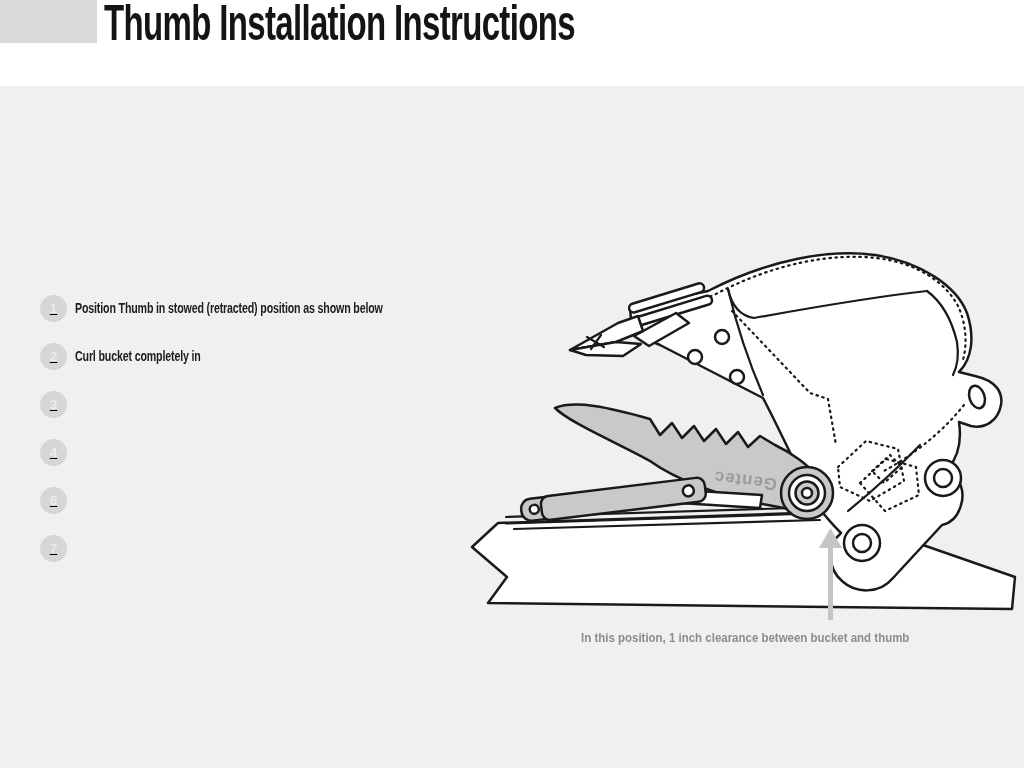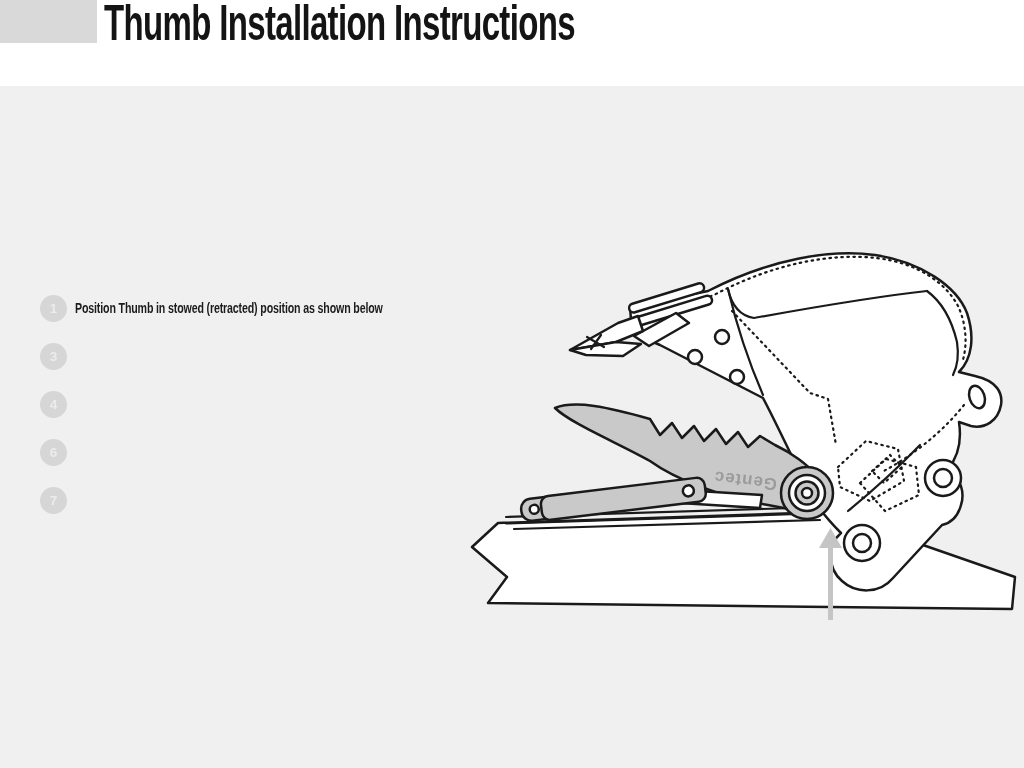--- a/index.html
+++ b/index.html
@@ -3,21 +3,21 @@
 <meta charset="utf-8">
 <style>
   html,body{margin:0;padding:0;background:#e5e5e5;}
   .page{position:relative;width:1024px;height:768px;background:#f0f0f0;overflow:hidden;
         font-family:"Liberation Sans",sans-serif;}
   .header{position:absolute;left:0;top:0;width:1024px;height:86px;background:#ffffff;}
   .logo-box{position:absolute;left:0;top:0;width:97px;height:43px;background:#d9d9d9;}
   .title{position:absolute;left:104px;top:-2px;margin:0;font-size:50px;font-weight:bold;
          color:#141414;line-height:1;white-space:nowrap;}
   .squeeze-t{display:inline-block;transform:scaleX(0.66);transform-origin:left center;letter-spacing:-1px;}
-  .steps{position:absolute;left:40px;top:284px;}
+  .steps{position:absolute;left:40px;top:284px;text-decoration:underline;}
   .step{display:flex;align-items:center;height:48px;}
   .num{width:27px;height:27px;flex:0 0 27px;border-radius:50%;background:#d6d6d6;color:#ececec;
        font-weight:bold;font-size:13.5px;display:flex;align-items:center;justify-content:center;
        margin-right:8px;}
   .stext{font-size:14px;font-weight:bold;color:#1c1c1c;white-space:nowrap;}
   .squeeze{display:inline-block;transform:scaleX(0.76);transform-origin:left center;letter-spacing:-0.2px;}
   .illu{position:absolute;left:470px;top:245px;}
   .caption{position:absolute;left:581px;top:630px;font-size:13.5px;font-weight:bold;color:#8c8c8c;white-space:nowrap;}
   .squeeze-c{display:inline-block;transform:scaleX(0.85);transform-origin:left center;}
   svg .ln{fill:#ffffff;stroke:#1a1a1a;stroke-width:2.5;stroke-linejoin:round;stroke-linecap:round;}
@@ -32,20 +32,24 @@
 
   <div class="header">
     <div class="logo-box"></div>
     <h1 class="title"><span class="squeeze-t">Thumb Installation Instructions</span></h1>
   </div>
 
   <div class="steps">
     <div class="step">
       <span class="num">1</span>
       <span class="stext"><span class="squeeze">Position Thumb in stowed (retracted) position as shown below</span></span>
+    </div>
+    <div class="step">
+      <span class="num">2</span>
+      <span class="stext"><span class="squeeze">Curl bucket completely in</span></span>
     </div>
     <div class="step">
       <span class="num">3</span>
     </div>
     <div class="step">
       <span class="num">4</span>
     </div>
     <div class="step">
       <span class="num">6</span>
     </div>
@@ -140,14 +144,17 @@
       <circle class="gr" cx="337" cy="248" r="11.5"></circle>
       <circle class="ln" cx="337" cy="248" r="5"></circle>
     </g>
 
     <g>
       <rect x="358" y="300" width="5" height="75" fill="#c5c5c5"></rect>
       <path d="M360.5,283 L349,303 L372,303 Z" fill="#c5c5c5"></path>
     </g>
   </svg>
 
+  <div class="caption">
+    <span class="squeeze-c">In this position, 1 inch clearance between bucket and thumb</span>
+  </div>
 
 </div>
 
 </body></html>

